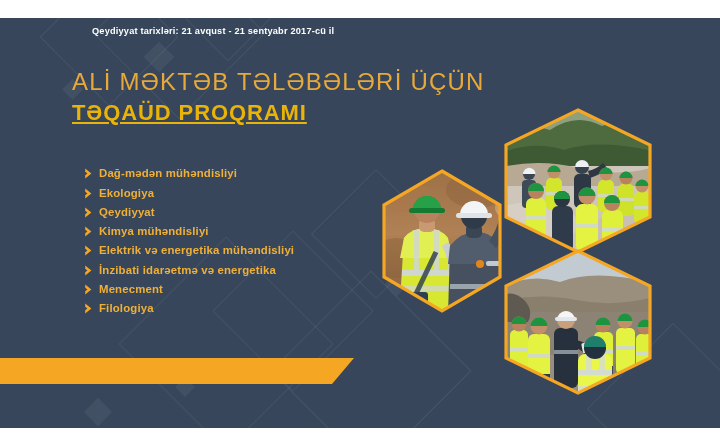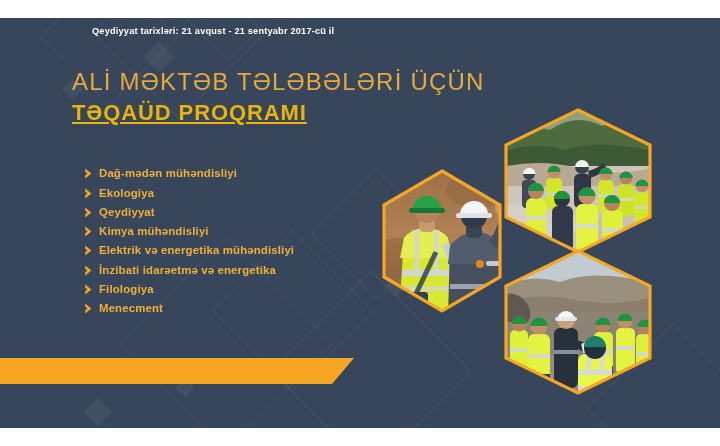--- a/index.html
+++ b/index.html
@@ -206,30 +206,30 @@
       </span>
       <span class="li-text">İnzibati idarəetmə və energetika</span>
     </div>
 
     <div class="li">
       <span class="li-arrow">
         <svg width="10" height="11" viewBox="0 0 10 11">
             <path d="M1.2 0.6 L7.4 5.5 L1.2 10.4 L1.2 7.2 L3.4 5.5 L1.2 3.8 Z" fill="#f5a623"></path>
           </svg>
       </span>
+      <span class="li-text">Menecment</span>
+    </div>
+
+    <div class="li">
+      <span class="li-arrow">
+        <svg width="10" height="11" viewBox="0 0 10 11">
+            <path d="M1.2 0.6 L7.4 5.5 L1.2 10.4 L1.2 7.2 L3.4 5.5 L1.2 3.8 Z" fill="#f5a623"></path>
+          </svg>
+      </span>
       <span class="li-text">Filologiya</span>
-    </div>
-
-    <div class="li">
-      <span class="li-arrow">
-        <svg width="10" height="11" viewBox="0 0 10 11">
-            <path d="M1.2 0.6 L7.4 5.5 L1.2 10.4 L1.2 7.2 L3.4 5.5 L1.2 3.8 Z" fill="#f5a623"></path>
-          </svg>
-      </span>
-      <span class="li-text">Menecment</span>
     </div>
 
   </div>
 
   <div id="banner"></div>
   <div id="banner-text">Qeydiyyat tarixləri: 21 avqust - 21 sentyabr 2017-cü il</div>
 
   <div class="hex" style="left:376px; top:148px;">
     <svg width="132" height="150" viewBox="0 0 132 150">
       <defs>

